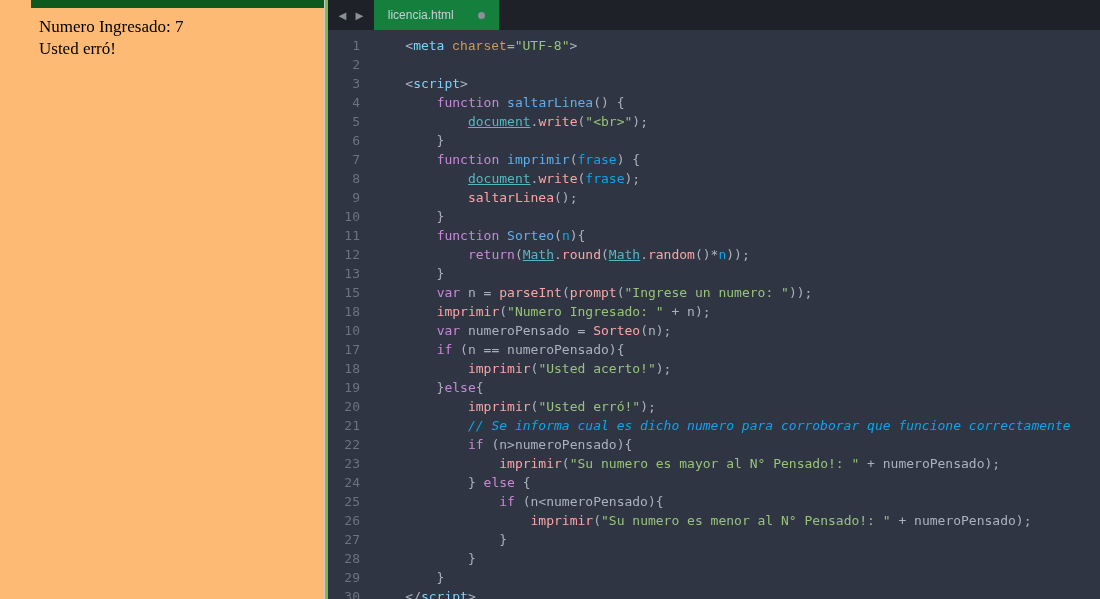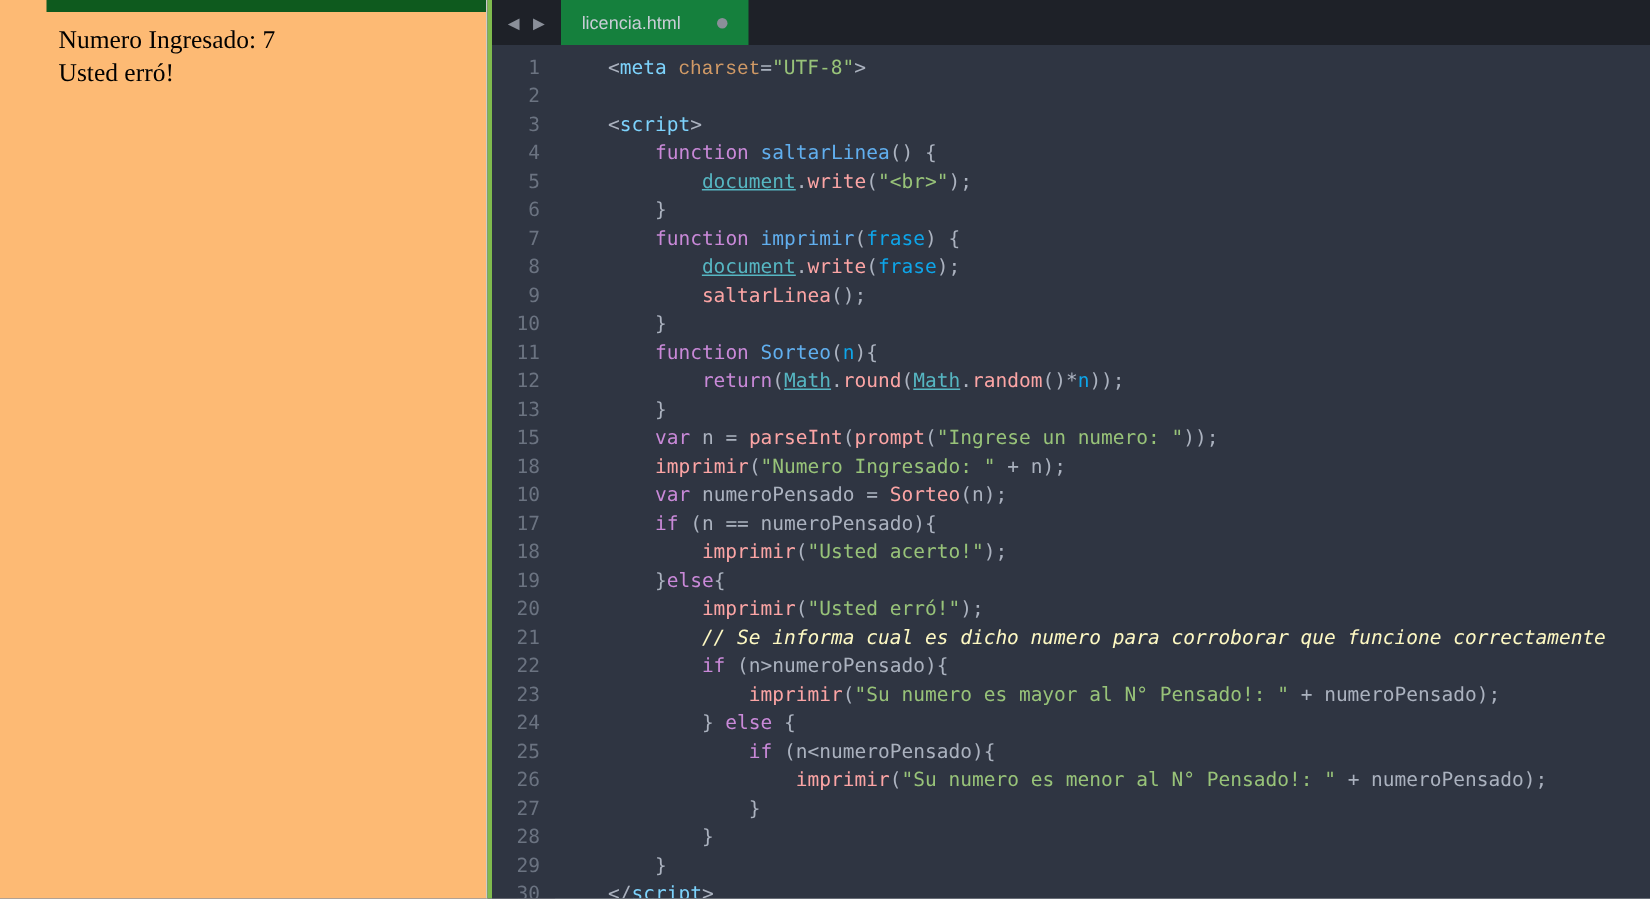--- a/index.html
+++ b/index.html
@@ -98,21 +98,21 @@
   overflow: hidden;
 }
 .code .line { height: 19px; }
 
 .p  { color: #abb2bf; }   
 .kw { color: #c989d8; } 
 .fnname { color: #61afef; } 
 .type { color: #56b6c2; text-decoration: underline; } 
 .var { color: #0ea5e9; }
 .str { color: #98c379; }
-.cmt { color: #fef9c3; font-style: italic; }
+.cmt { color: #0ea5e9; font-style: italic; }
 .attr{ color: #d19a66; font-family: Liberation Mono, monospace; }
 .tag { color: #7dd3fc; }
 .call{ color: #fca5a5; }
 </style>
 </head>
 <body>
 
 <div class="left-pane">
   <div class="left-header"></div>
   <div class="left-content">

